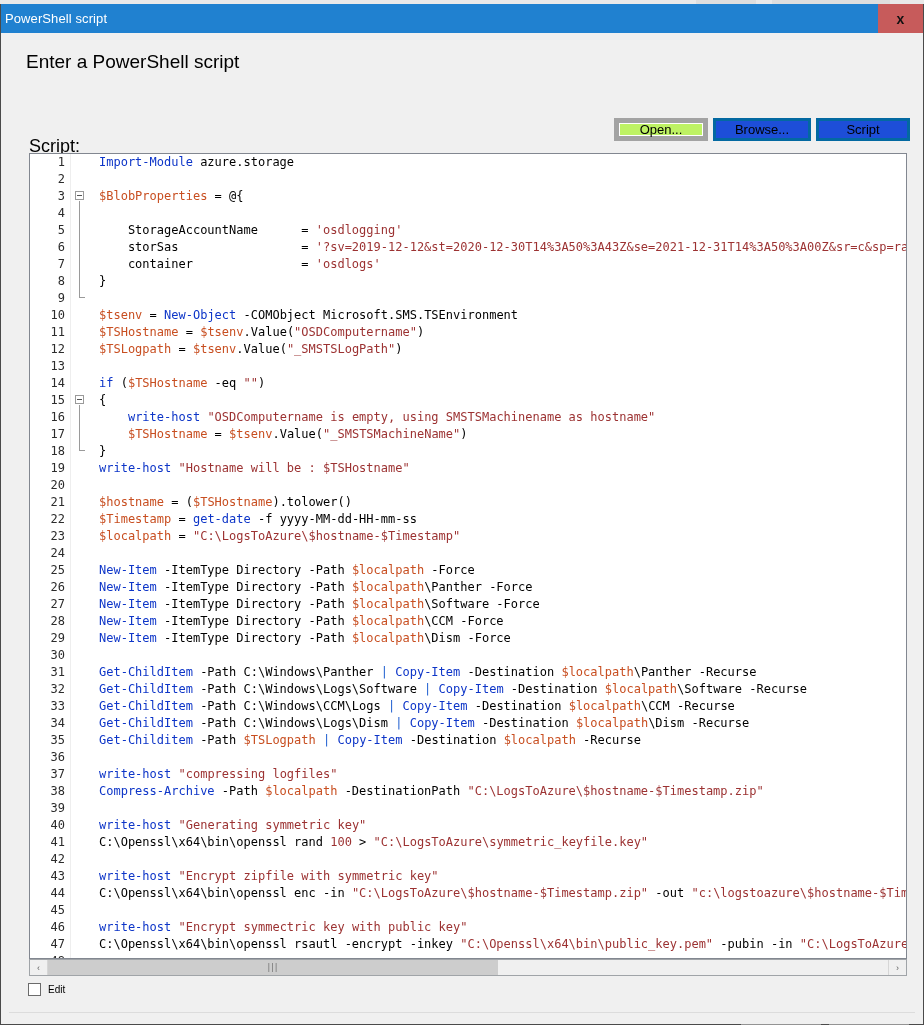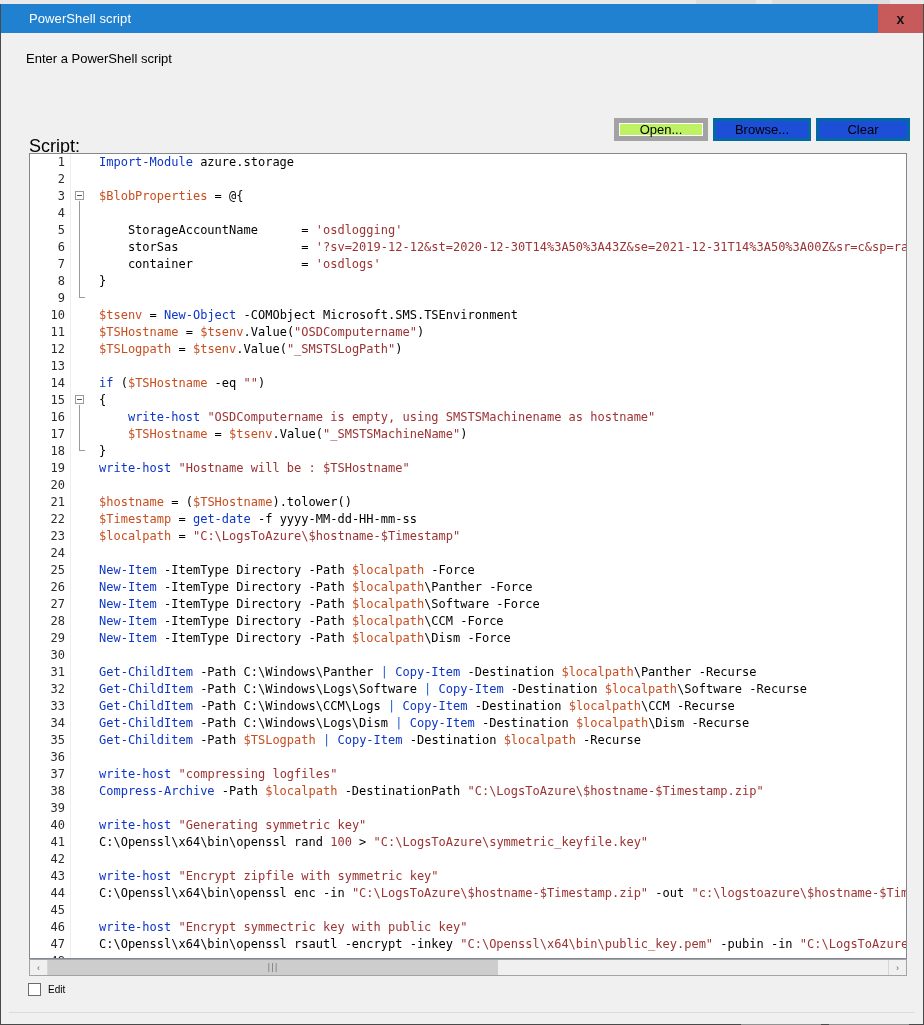--- a/index.html
+++ b/index.html
@@ -33,21 +33,21 @@
   }
   .titlebar {
     position: relative;
     height: 29px;
     background: #2081d0;
     display: flex; align-items: center;
   }
   .titlebar .title {
     color: #ffffff;
     font-size: 13px;
-    padding-left: 28px;
+    padding-left: 4px;
     letter-spacing: 0.1px;
     user-select: none;
   }
   .close-btn {
     position: absolute; right: 0; top: 0;
     width: 45px; height: 29px;
     background: #c75b5b;
     display: flex; align-items: center; justify-content: center;
     color: #111;
     font-size: 14px;
@@ -55,21 +55,21 @@
     cursor: default;
   }
   .body-area {
     position: relative;
     height: calc(100% - 29px);
     background: #f0f0f0;
   }
   .prompt {
     position: absolute;
     left: 25px; top: 18px;
-    font-size: 13px;
+    font-size: 19px;
     color: #000;
   }
   .btn {
     position: absolute;
     height: 23px;
     background: #1d4ed8;
     border: 3px solid #0369a1;
     font-size: 13px;
     color: #000;
     display: flex; align-items: center; justify-content: center;
@@ -280,21 +280,21 @@
       <div class="title">PowerShell script</div>
       <div class="close-btn">x</div>
     </div>
 
     <div class="body-area">
 
       <div class="prompt">Enter a PowerShell script</div>
 
       <div class="btn focused" id="btn-open">Open...</div>
       <div class="btn" id="btn-browse">Browse...</div>
-      <div class="btn" id="btn-clear">Clear</div>
+      <div class="btn" id="btn-clear">Script</div>
 
       <div class="script-label">Script:</div>
 
       <div class="editor-frame">
         <div class="editor-scroll">
           <table class="code-table">
             <tbody id="code-body"><tr><td class="gutter">1</td><td class="fold"></td><td class="code"><span class="kw">Import-Module</span> azure.storage</td></tr><tr><td class="gutter">2</td><td class="fold"></td><td class="code">&nbsp;</td></tr><tr><td class="gutter">3</td><td class="fold"><span class="fold-box"></span><span class="fold-line start"></span></td><td class="code"><span class="var">$BlobProperties</span> = @{</td></tr><tr><td class="gutter">4</td><td class="fold"><span class="fold-line"></span></td><td class="code">&nbsp;</td></tr><tr><td class="gutter">5</td><td class="fold"><span class="fold-line"></span></td><td class="code">    StorageAccountName      = <span class="str">'osdlogging'</span></td></tr><tr><td class="gutter">6</td><td class="fold"><span class="fold-line"></span></td><td class="code">    storSas                 = <span class="str">'?sv=2019-12-12&amp;st=2020-12-30T14%3A50%3A43Z&amp;se=2021-12-31T14%3A50%3A00Z&amp;sr=c&amp;sp=racwl&amp;sig=</span></td></tr><tr><td class="gutter">7</td><td class="fold"><span class="fold-line"></span></td><td class="code">    container               = <span class="str">'osdlogs'</span></td></tr><tr><td class="gutter">8</td><td class="fold"><span class="fold-line"></span></td><td class="code">}</td></tr><tr><td class="gutter">9</td><td class="fold"><span class="fold-end"></span></td><td class="code">&nbsp;</td></tr><tr><td class="gutter">10</td><td class="fold"></td><td class="code"><span class="var">$tsenv</span> = <span class="kw">New-Object</span> -COMObject Microsoft.SMS.TSEnvironment</td></tr><tr><td class="gutter">11</td><td class="fold"></td><td class="code"><span class="var">$TSHostname</span> = <span class="var">$tsenv</span>.Value(<span class="str">"OSDComputername"</span>)</td></tr><tr><td class="gutter">12</td><td class="fold"></td><td class="code"><span class="var">$TSLogpath</span> = <span class="var">$tsenv</span>.Value(<span class="str">"_SMSTSLogPath"</span>)</td></tr><tr><td class="gutter">13</td><td class="fold"></td><td class="code">&nbsp;</td></tr><tr><td class="gutter">14</td><td class="fold"></td><td class="code"><span class="kw">if</span> (<span class="var">$TSHostname</span> -eq <span class="str">""</span>)</td></tr><tr><td class="gutter">15</td><td class="fold"><span class="fold-box"></span><span class="fold-line start"></span></td><td class="code">{</td></tr><tr><td class="gutter">16</td><td class="fold"><span class="fold-line"></span></td><td class="code">    <span class="kw">write-host</span> <span class="str">"OSDComputername is empty, using SMSTSMachinename as hostname"</span></td></tr><tr><td class="gutter">17</td><td class="fold"><span class="fold-line"></span></td><td class="code">    <span class="var">$TSHostname</span> = <span class="var">$tsenv</span>.Value(<span class="str">"_SMSTSMachineName"</span>)</td></tr><tr><td class="gutter">18</td><td class="fold"><span class="fold-end"></span></td><td class="code">}</td></tr><tr><td class="gutter">19</td><td class="fold"></td><td class="code"><span class="kw">write-host</span> <span class="str">"Hostname will be : $TSHostname"</span></td></tr><tr><td class="gutter">20</td><td class="fold"></td><td class="code">&nbsp;</td></tr><tr><td class="gutter">21</td><td class="fold"></td><td class="code"><span class="var">$hostname</span> = (<span class="var">$TSHostname</span>).tolower()</td></tr><tr><td class="gutter">22</td><td class="fold"></td><td class="code"><span class="var">$Timestamp</span> = <span class="kw">get-date</span> -f yyyy-MM-dd-HH-mm-ss</td></tr><tr><td class="gutter">23</td><td class="fold"></td><td class="code"><span class="var">$localpath</span> = <span class="str">"C:\LogsToAzure\$hostname-$Timestamp"</span></td></tr><tr><td class="gutter">24</td><td class="fold"></td><td class="code">&nbsp;</td></tr><tr><td class="gutter">25</td><td class="fold"></td><td class="code"><span class="kw">New-Item</span> -ItemType Directory -Path <span class="var">$localpath</span> -Force</td></tr><tr><td class="gutter">26</td><td class="fold"></td><td class="code"><span class="kw">New-Item</span> -ItemType Directory -Path <span class="var">$localpath</span>\Panther -Force</td></tr><tr><td class="gutter">27</td><td class="fold"></td><td class="code"><span class="kw">New-Item</span> -ItemType Directory -Path <span class="var">$localpath</span>\Software -Force</td></tr><tr><td class="gutter">28</td><td class="fold"></td><td class="code"><span class="kw">New-Item</span> -ItemType Directory -Path <span class="var">$localpath</span>\CCM -Force</td></tr><tr><td class="gutter">29</td><td class="fold"></td><td class="code"><span class="kw">New-Item</span> -ItemType Directory -Path <span class="var">$localpath</span>\Dism -Force</td></tr><tr><td class="gutter">30</td><td class="fold"></td><td class="code">&nbsp;</td></tr><tr><td class="gutter">31</td><td class="fold"></td><td class="code"><span class="kw">Get-ChildItem</span> -Path C:\Windows\Panther <span class="pipe">|</span> <span class="kw">Copy-Item</span> -Destination <span class="var">$localpath</span>\Panther -Recurse</td></tr><tr><td class="gutter">32</td><td class="fold"></td><td class="code"><span class="kw">Get-ChildItem</span> -Path C:\Windows\Logs\Software <span class="pipe">|</span> <span class="kw">Copy-Item</span> -Destination <span class="var">$localpath</span>\Software -Recurse</td></tr><tr><td class="gutter">33</td><td class="fold"></td><td class="code"><span class="kw">Get-ChildItem</span> -Path C:\Windows\CCM\Logs <span class="pipe">|</span> <span class="kw">Copy-Item</span> -Destination <span class="var">$localpath</span>\CCM -Recurse</td></tr><tr><td class="gutter">34</td><td class="fold"></td><td class="code"><span class="kw">Get-ChildItem</span> -Path C:\Windows\Logs\Dism <span class="pipe">|</span> <span class="kw">Copy-Item</span> -Destination <span class="var">$localpath</span>\Dism -Recurse</td></tr><tr><td class="gutter">35</td><td class="fold"></td><td class="code"><span class="kw">Get-Childitem</span> -Path <span class="var">$TSLogpath</span> <span class="pipe">|</span> <span class="kw">Copy-Item</span> -Destination <span class="var">$localpath</span> -Recurse</td></tr><tr><td class="gutter">36</td><td class="fold"></td><td class="code">&nbsp;</td></tr><tr><td class="gutter">37</td><td class="fold"></td><td class="code"><span class="kw">write-host</span> <span class="str">"compressing logfiles"</span></td></tr><tr><td class="gutter">38</td><td class="fold"></td><td class="code"><span class="kw">Compress-Archive</span> -Path <span class="var">$localpath</span> -DestinationPath <span class="str">"C:\LogsToAzure\$hostname-$Timestamp.zip"</span></td></tr><tr><td class="gutter">39</td><td class="fold"></td><td class="code">&nbsp;</td></tr><tr><td class="gutter">40</td><td class="fold"></td><td class="code"><span class="kw">write-host</span> <span class="str">"Generating symmetric key"</span></td></tr><tr><td class="gutter">41</td><td class="fold"></td><td class="code">C:\Openssl\x64\bin\openssl rand <span class="num">100</span> &gt; <span class="str">"C:\LogsToAzure\symmetric_keyfile.key"</span></td></tr><tr><td class="gutter">42</td><td class="fold"></td><td class="code">&nbsp;</td></tr><tr><td class="gutter">43</td><td class="fold"></td><td class="code"><span class="kw">write-host</span> <span class="str">"Encrypt zipfile with symmetric key"</span></td></tr><tr><td class="gutter">44</td><td class="fold"></td><td class="code">C:\Openssl\x64\bin\openssl enc -in <span class="str">"C:\LogsToAzure\$hostname-$Timestamp.zip"</span> -out <span class="str">"c:\logstoazure\$hostname-$Timestamp</span></td></tr><tr><td class="gutter">45</td><td class="fold"></td><td class="code">&nbsp;</td></tr><tr><td class="gutter">46</td><td class="fold"></td><td class="code"><span class="kw">write-host</span> <span class="str">"Encrypt symmectric key with public key"</span></td></tr><tr><td class="gutter">47</td><td class="fold"></td><td class="code">C:\Openssl\x64\bin\openssl rsautl -encrypt -inkey <span class="str">"C:\Openssl\x64\bin\public_key.pem"</span> -pubin -in <span class="str">"C:\LogsToAzure\symm</span></td></tr><tr><td class="gutter">48</td><td class="fold"></td><td class="code">&nbsp;</td></tr></tbody>
           </table>
         </div>
       </div>

